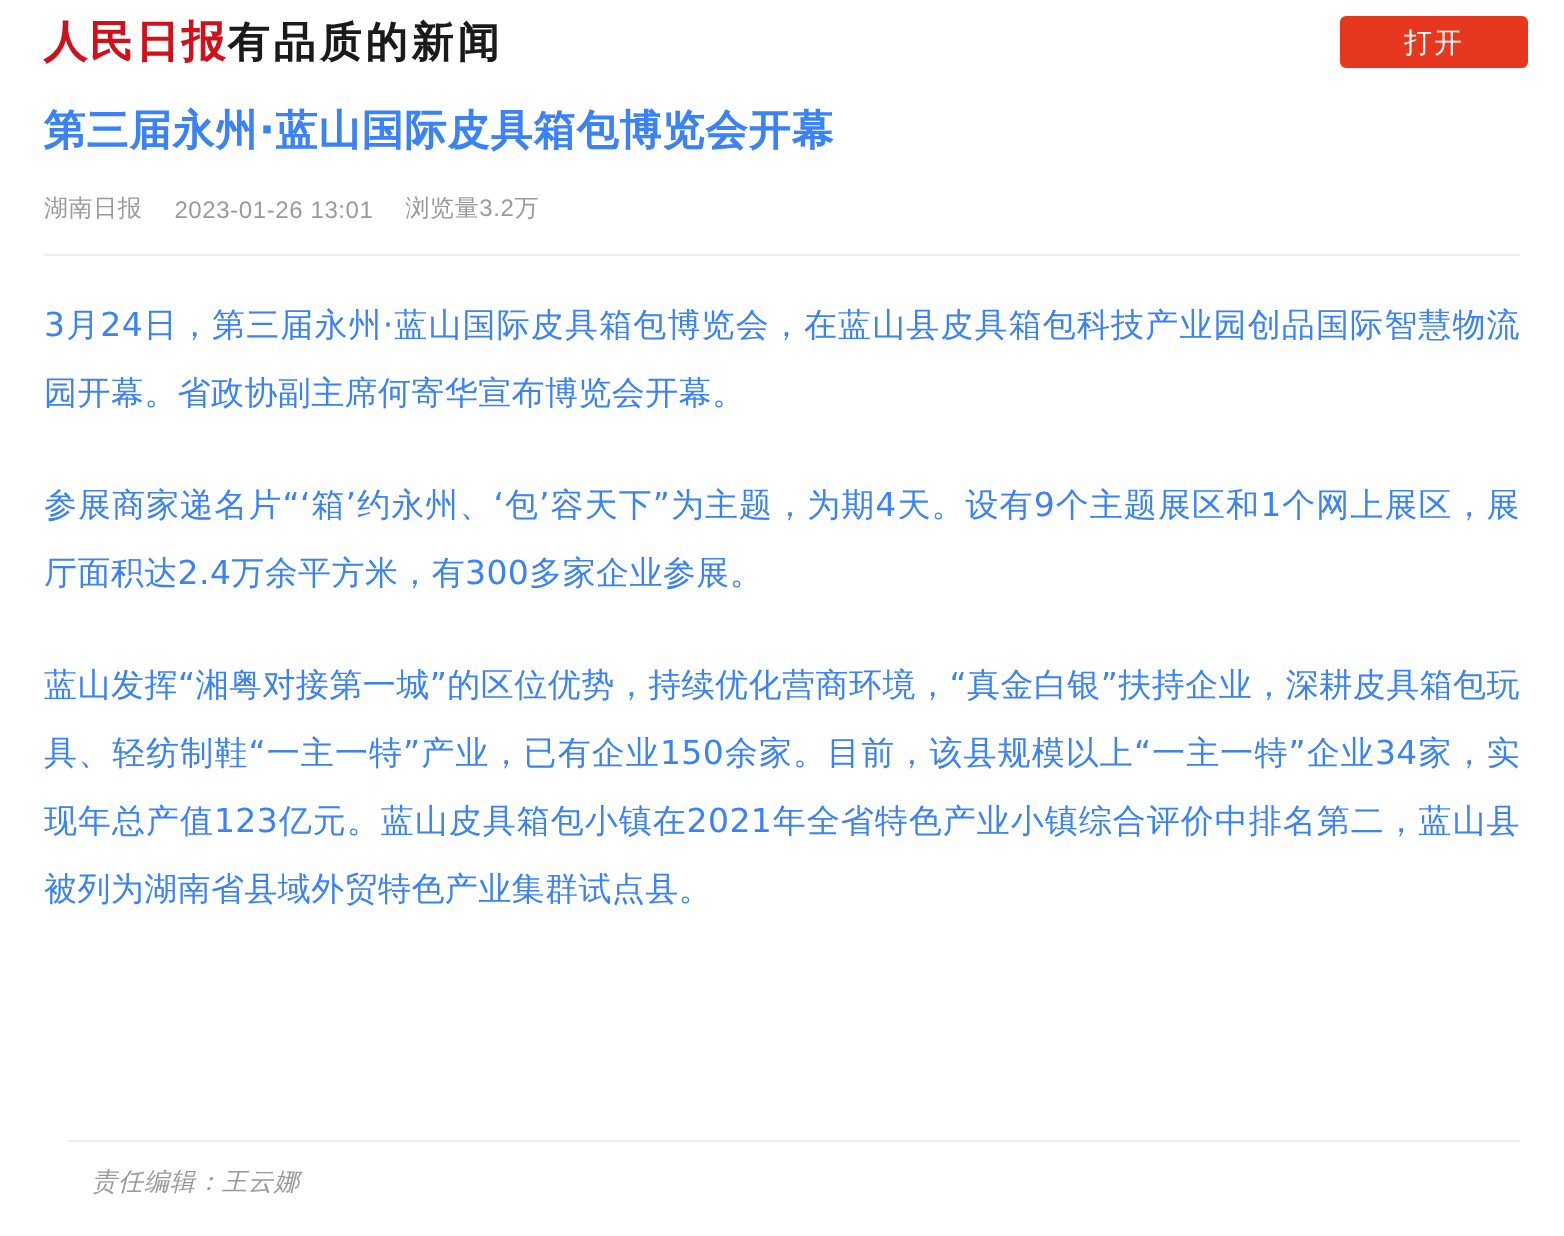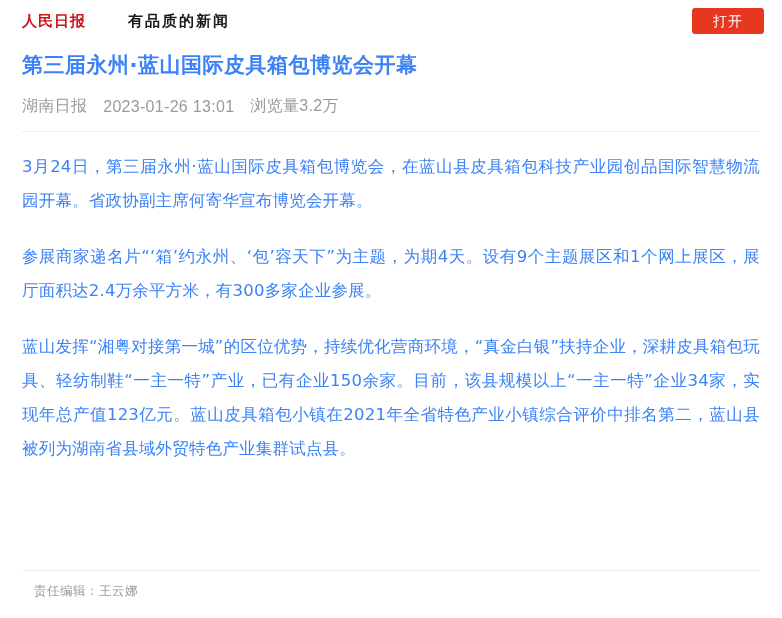--- a/index.html
+++ b/index.html
@@ -36,44 +36,43 @@
   }
   .logo {
     width: 92px;
     height: 26px;
     position: relative;
     flex: 0 0 auto;
   }
   .logo-text {
     font-family: "DejaVu Serif", serif;
     font-weight: bold;
-    font-size: 15px;
+    font-size: 22px;
     color: #d0111b;
     letter-spacing: 1px;
     line-height: 26px;
     white-space: nowrap;
   }
   .brand-slogan {
     font-family: "DejaVu Serif", serif;
     font-weight: bold;
-    font-size: 15px;
+    font-size: 21px;
     color: #1a1a1a;
-    margin-left: 14px;
     letter-spacing: 2px;
     white-space: nowrap;
   }
   .topbar-spacer { flex: 1 1 auto; }
   .open-btn {
     flex: 0 0 auto;
     background: #e8371f;
     color: #ffffff;
     font-size: 14px;
     border: none;
     border-radius: 3px;
-    width: 72px;
+    width: 94px;
     height: 26px;
     line-height: 26px;
     text-align: center;
     cursor: pointer;
     padding: 0;
     letter-spacing: 1px;
   }
 
   
   .headline-wrap {
@@ -83,21 +82,21 @@
     font-family: "DejaVu Sans", sans-serif;
     font-size: 21px;
     font-weight: bold;
     color: #3b82f6;
     margin: 8px 0 0 0;
     letter-spacing: 0.5px;
     line-height: 1.3;
   }
   .meta {
     margin-top: 17px;
-    font-size: 16px;
+    font-size: 12px;
     color: #9a9a9a;
     display: flex;
     align-items: center;
     gap: 16px;
     letter-spacing: 0.3px;
   }
   .meta span { white-space: nowrap; }
   .divider {
     margin: 14px 22px 0 22px;
     border-top: 1px solid #ededed;
@@ -114,24 +113,25 @@
     line-height: 34px;
     color: #3b82f6;
     margin: 0 0 22px 0;
     text-align: justify;
     letter-spacing: 0.2px;
   }
 
   
   .footer {
     position: absolute;
-    left: 0;
+    left: 12px;
     right: 0;
     bottom: 0;
     padding: 4px 22px;
+    font-style: italic;
   }
   .footer-divider {
     border-top: 1px solid #ededed;
   }
   .editor {
     font-size: 12.5px;
     color: #999999;
     padding: 12px 12px 14px 12px;
     letter-spacing: 0.5px;
   }

